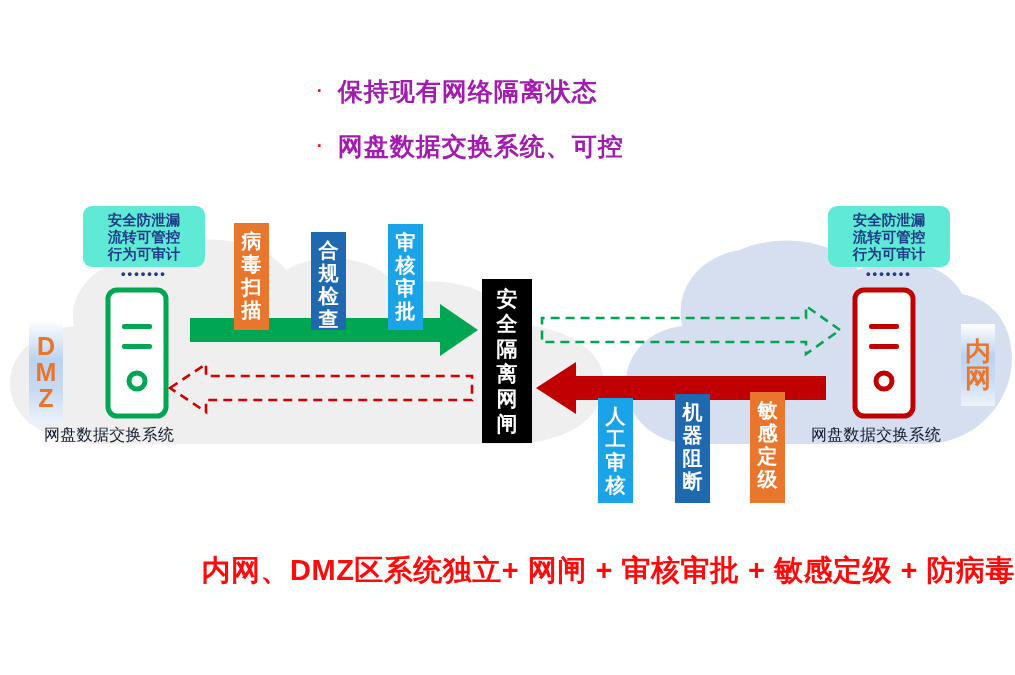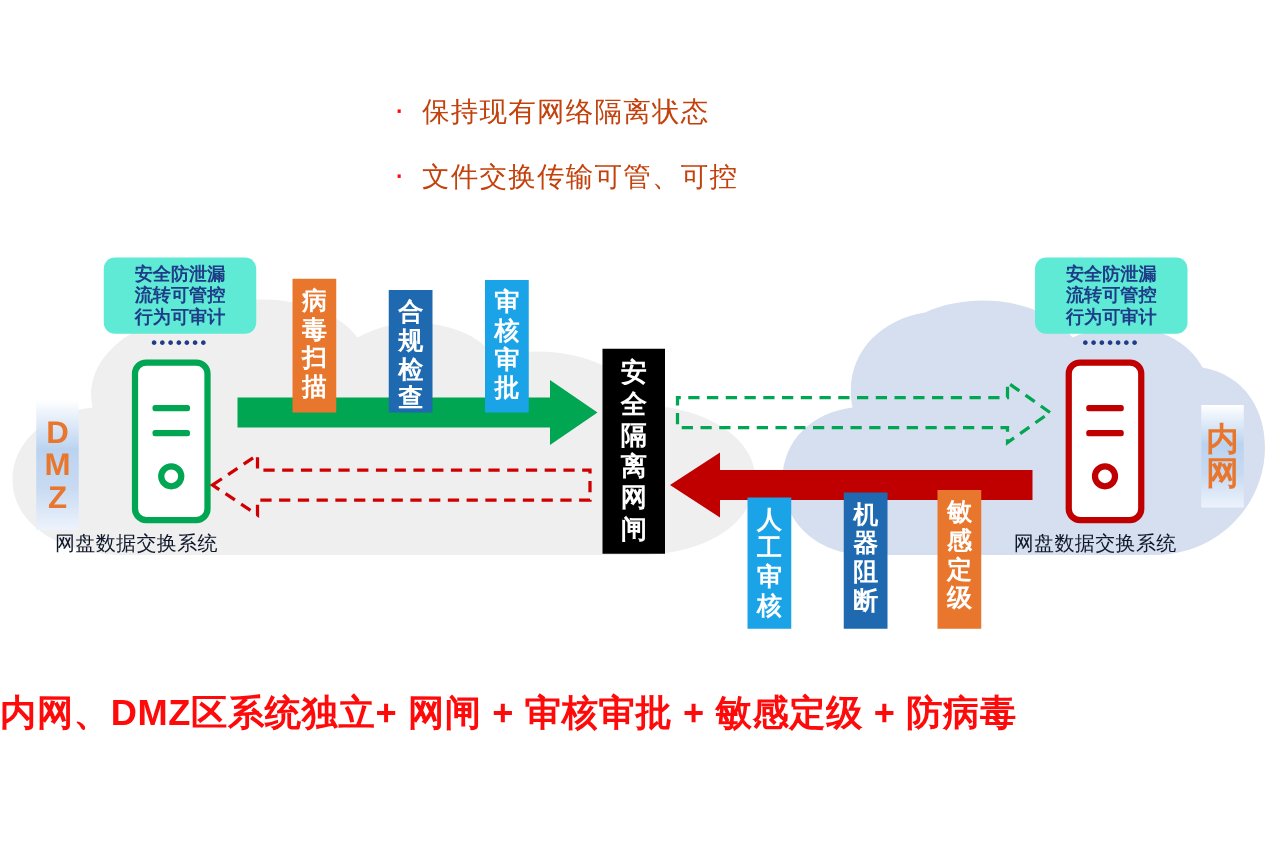--- a/index.html
+++ b/index.html
@@ -11,21 +11,21 @@
   #stage{position:absolute;inset:0;width:1015px;height:675px;}
 
   
   .bullets{position:absolute;left:315px;top:75px;width:620px;}
   .bullet-row{display:flex;align-items:center;margin-bottom:22px;}
   .bullet-dot{
     color:#FF0A0A;font-size:26px;line-height:1;margin-right:14px;
     transform:translateY(-3px);
   }
   .bullet-text{
-    color:#c2410c;font-size:22px;font-weight:normal;letter-spacing:1px;
+    color:#a21caf;font-size:25px;font-weight:bold;letter-spacing:1px;
     white-space:nowrap;
   }
 
   
   .cloud{position:absolute;}
   .cloud-left{left:4px;top:238px;}
   .cloud-right{left:624px;top:238px;}
 
   
   .callout{position:absolute;width:122px;}
@@ -88,38 +88,38 @@
   }
   .gateway span{
     color:#ffffff;font-weight:bold;font-size:21px;line-height:25px;display:block;
   }
 
   
   .arrows{position:absolute;left:0;top:0;width:1015px;height:675px;pointer-events:none;}
 
   
   .summary{
-    position:absolute;left:0;top:551px;width:1015px;text-align:left;
+    position:absolute;left:0;top:551px;width:1015px;text-align:right;
     color:#FF0A0A;font-size:29px;font-weight:bold;white-space:nowrap;
     letter-spacing:0.5px;
   }
 </style>
 </head>
 <body>
 
 <div id="stage">
 
   <div class="bullets">
     <div class="bullet-row">
       <span class="bullet-dot">·</span>
       <span class="bullet-text">保持现有网络隔离状态</span>
     </div>
     <div class="bullet-row">
       <span class="bullet-dot">·</span>
-      <span class="bullet-text">文件交换传输可管、可控</span>
+      <span class="bullet-text">网盘数据交换系统、可控</span>
     </div>
   </div>
 
   <div class="cloud cloud-left">
     <svg width="640" height="216" viewBox="0 0 640 216" xmlns="http://www.w3.org/2000/svg">
       <path d="M150 14 C195 -8 258 0 282 32 C316 12 372 18 392 48
                C440 34 498 52 512 86 C560 88 600 112 600 144
                C600 184 556 206 506 206 L96 206
                C42 206 6 180 6 146 C6 116 32 92 70 88
                C62 50 100 18 150 14 Z" fill="#EFEFEF"></path>

